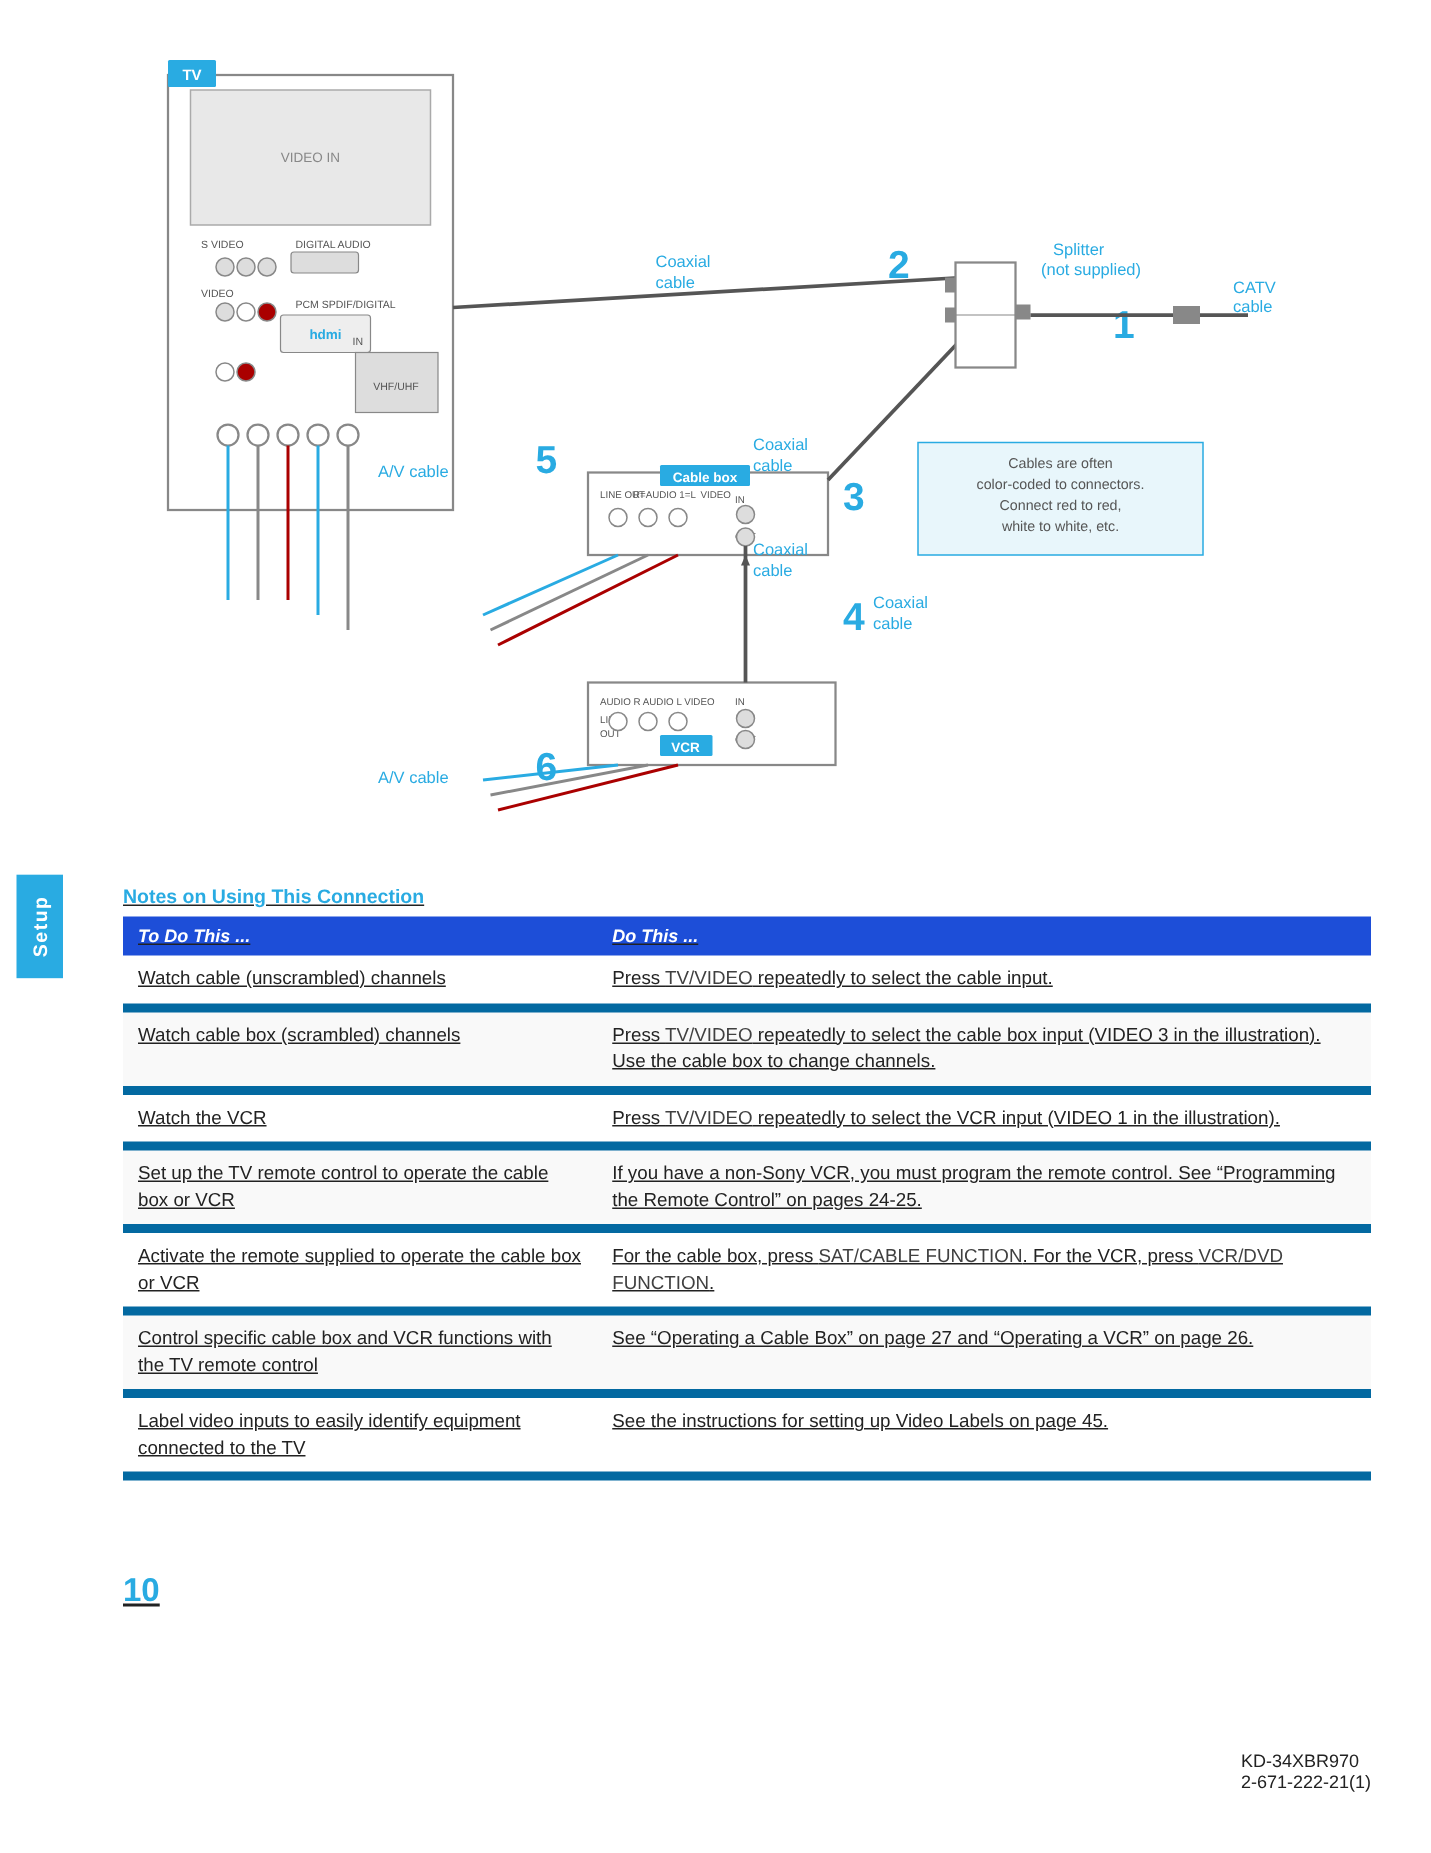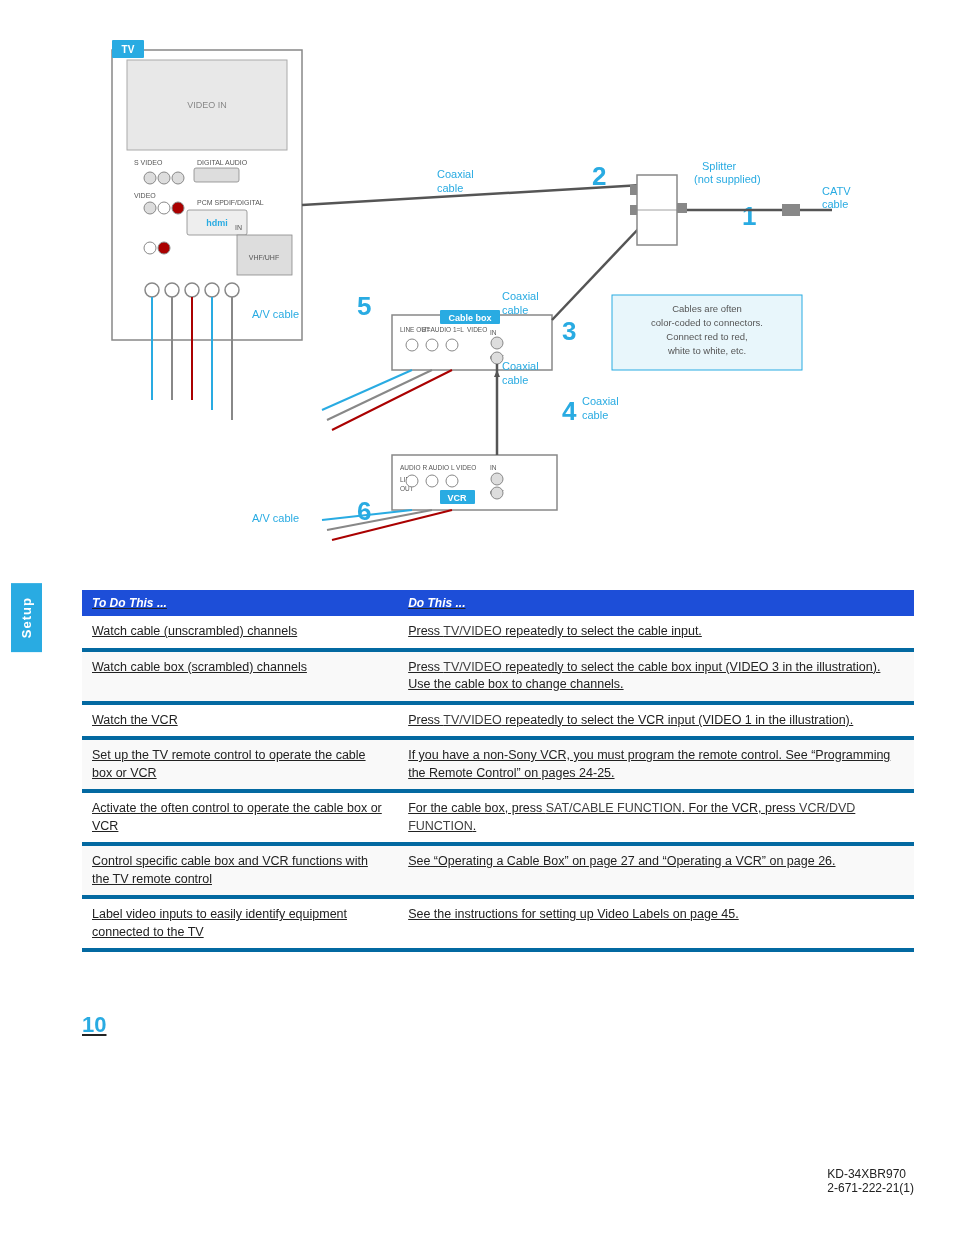--- a/index.html
+++ b/index.html
@@ -76,21 +76,21 @@
       color: #fff;
     }
     .info-table thead th {
       padding: 6px 10px;
       text-align: left;
       font-weight: bold;
       font-size: 12px;
       font-style: italic;
     }
     .info-table tbody tr {
-      border-bottom: 4px solid #0369a1;
+      border-bottom: 6px solid #0369a1;
       vertical-align: top;
     }
     .info-table tbody tr:nth-child(even) {
       background: #f9f9f9;
     }
     .info-table tbody td {
       padding: 7px 10px;
       vertical-align: top;
       line-height: 1.4;
     }
@@ -269,20 +269,21 @@
       <text x="625" y="296" fill="#555" font-size="9.5" text-anchor="middle">color-coded to connectors.</text>
       <text x="625" y="310" fill="#555" font-size="9.5" text-anchor="middle">Connect red to red,</text>
       <text x="625" y="324" fill="#555" font-size="9.5" text-anchor="middle">white to white, etc.</text>
 
       <text x="420" y="270" fill="#29abe2" font-size="11">Coaxial</text>
       <text x="420" y="284" fill="#29abe2" font-size="11">cable</text>
 
     </svg>
   </div>
 
+  <div class="notes-title">Notes on Using This Connection</div>
 
   <table class="info-table">
     <thead>
       <tr>
         <th>To Do This ...</th>
         <th>Do This ...</th>
       </tr>
     </thead>
     <tbody id="table-body">
     <tr>
@@ -295,21 +296,21 @@
         </tr>
         <tr>
           <td>Watch the VCR</td>
           <td>Press <span class="cyan">TV/VIDEO</span> repeatedly to select the VCR input (VIDEO 1 in the illustration).</td>
         </tr>
         <tr>
           <td>Set up the TV remote control to operate the cable box or VCR</td>
           <td>If you have a non-Sony VCR, you must program the remote control. See “Programming the Remote Control” on pages 24-25.</td>
         </tr>
         <tr>
-          <td>Activate the often control to operate the cable box or VCR</td>
+          <td>Activate the remote supplied to operate the cable box or VCR</td>
           <td>For the cable box, press <span class="cyan">SAT/CABLE FUNCTION</span>. For the VCR, press <span class="cyan">VCR/DVD FUNCTION</span>.</td>
         </tr>
         <tr>
           <td>Control specific cable box and VCR functions with the TV remote control</td>
           <td>See “Operating a Cable Box” on page 27 and “Operating a VCR” on page 26.</td>
         </tr>
         <tr>
           <td>Label video inputs to easily identify equipment connected to the TV</td>
           <td>See the instructions for setting up Video Labels on page 45.</td>
         </tr>

